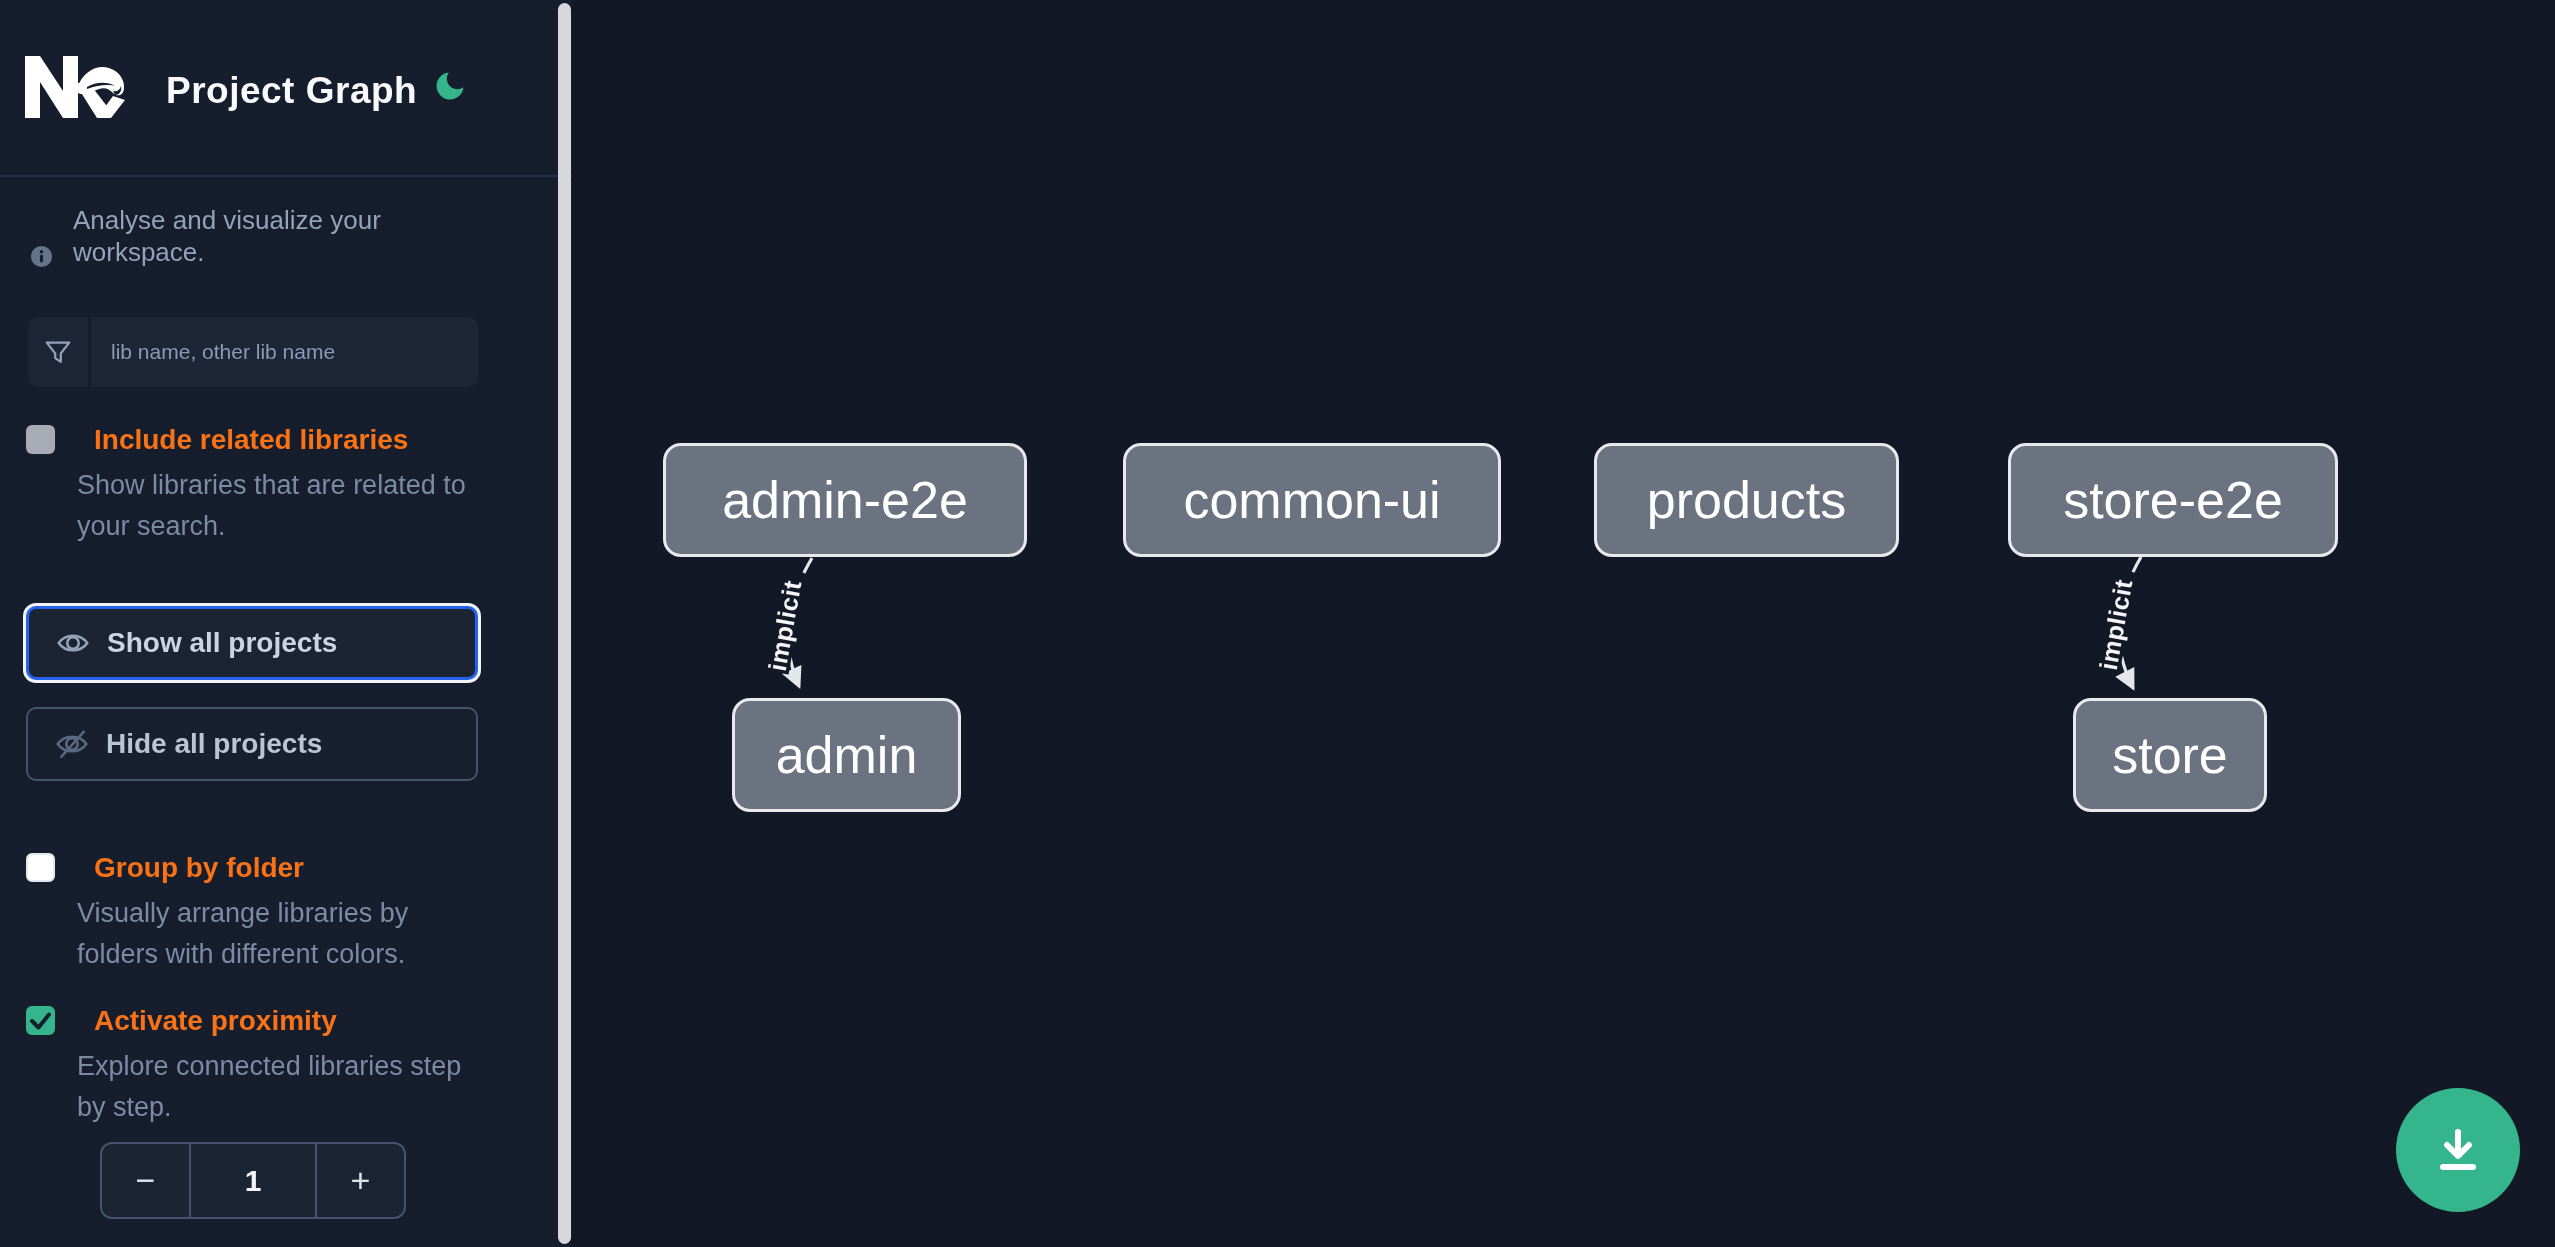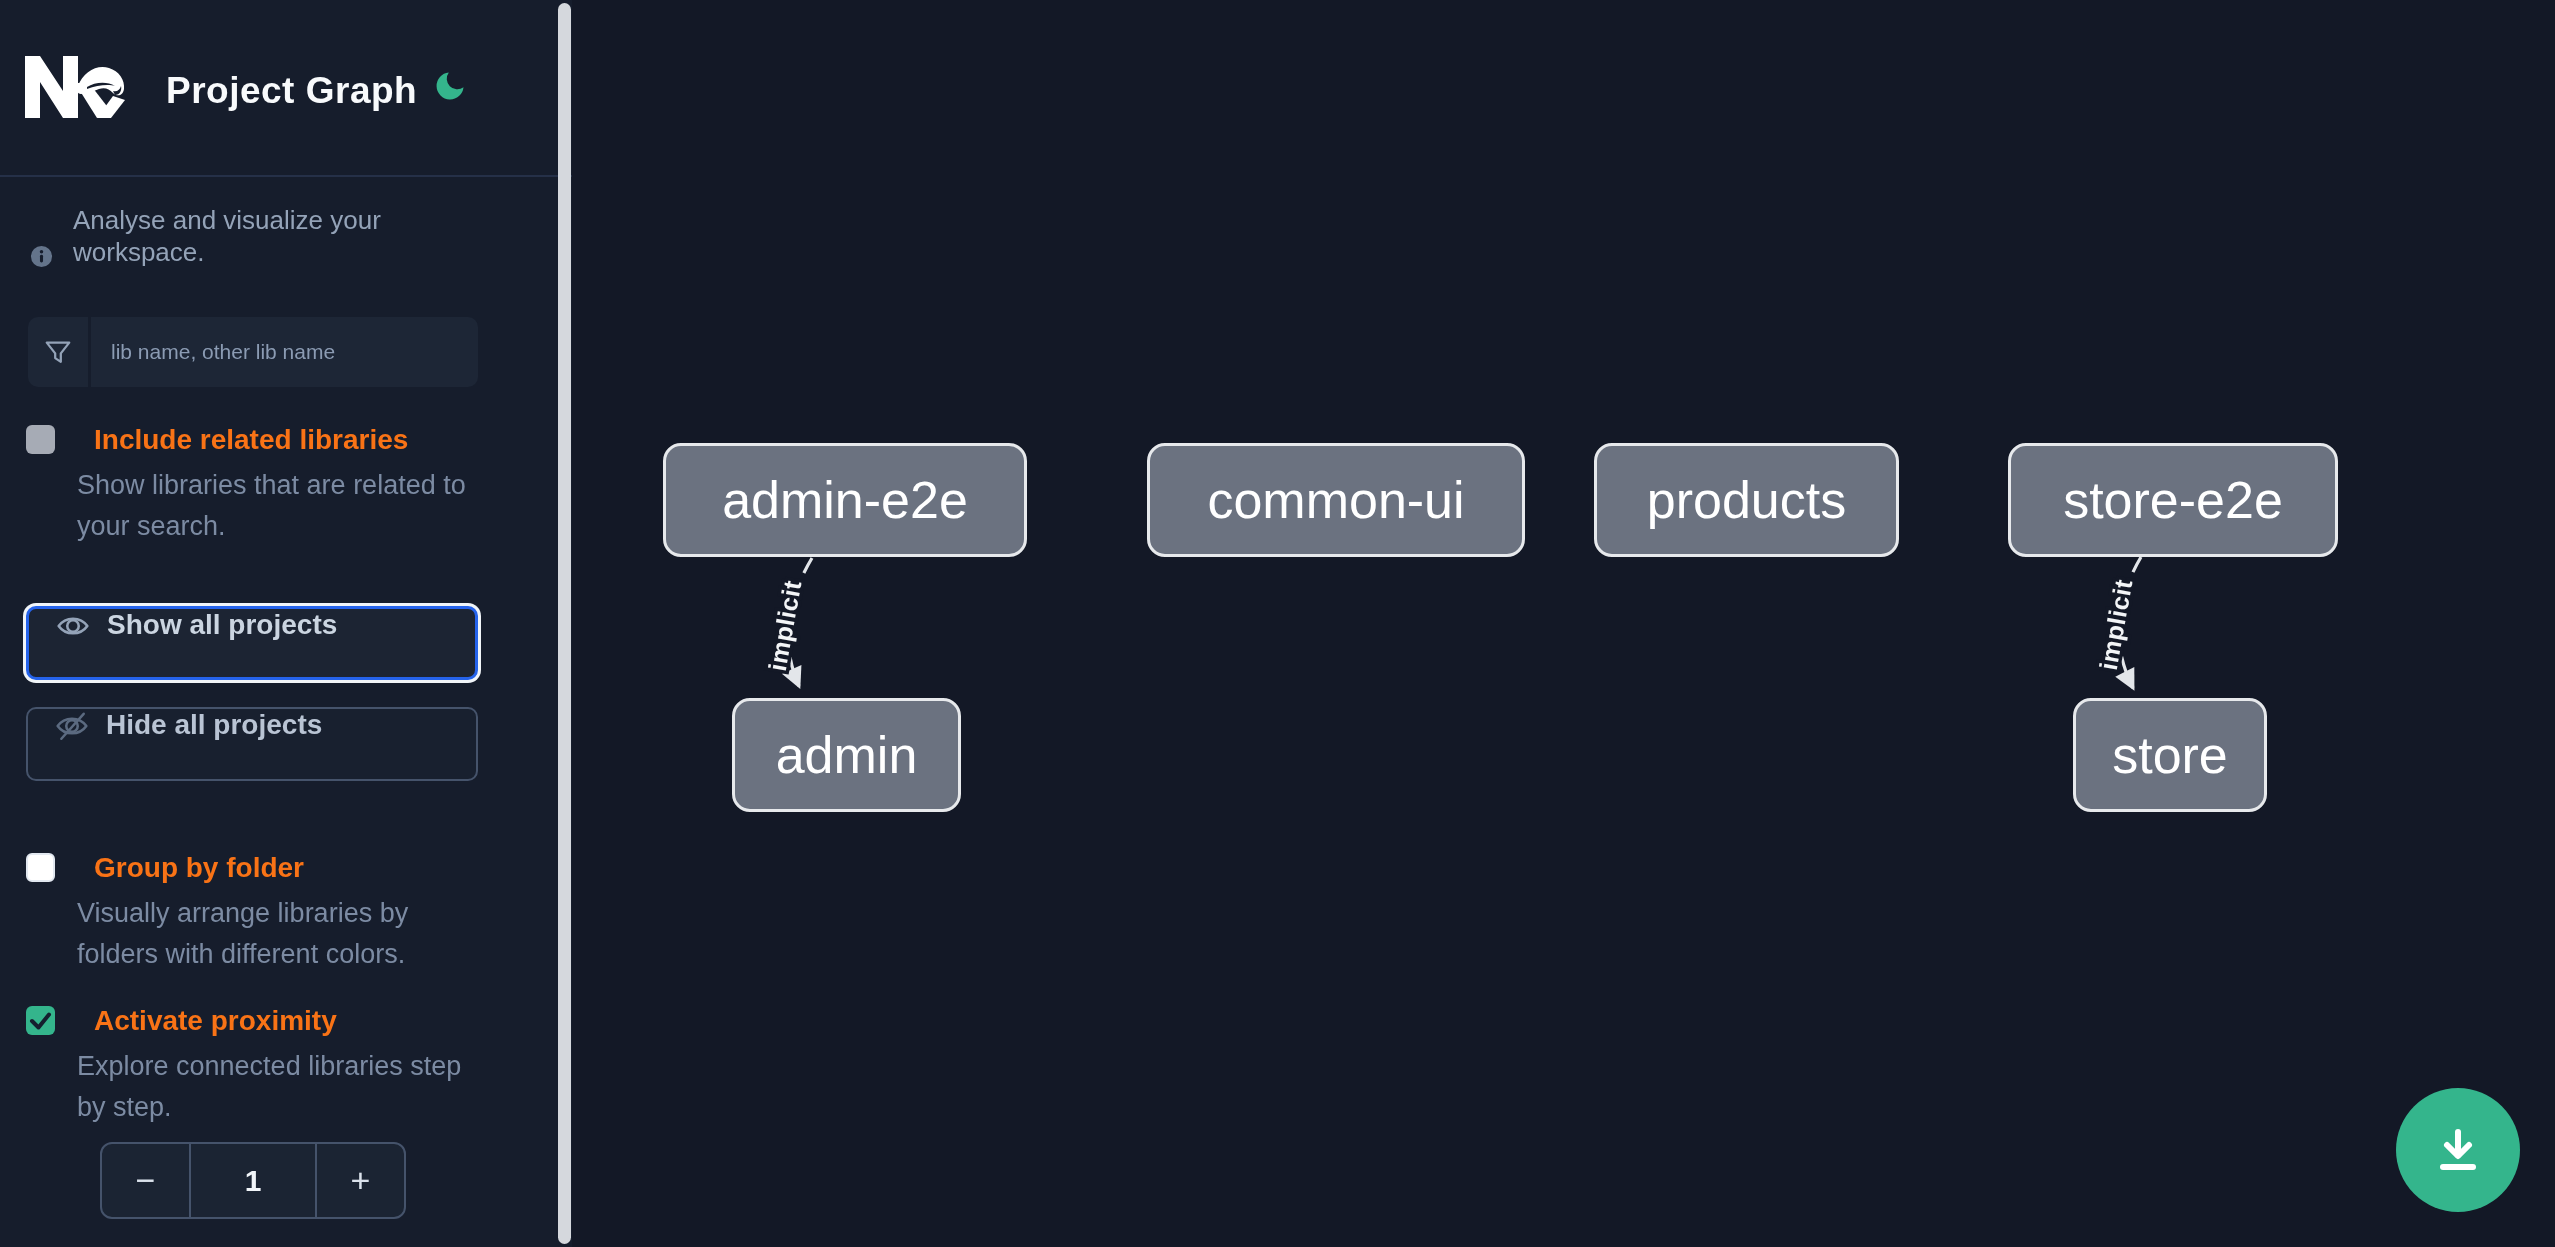--- a/index.html
+++ b/index.html
@@ -34,21 +34,21 @@
   .opt{position:absolute;left:26px;width:452px;}
   .opt .cb{position:absolute;left:0;top:2px;width:29px;height:29px;border-radius:6px;cursor:pointer;}
   .opt.disabled .cb{background:#a6abb5;}
   .opt.unchecked .cb{background:#ffffff;border:2px solid #e2e8f0;}
   .opt.checked .cb{background:var(--green);}
   .opt .cb svg{display:none;width:100%;height:100%;}
   .opt.checked .cb svg{display:block;}
   .opt-label{margin-left:68px;font-size:28px;font-weight:700;color:#f97316;line-height:34px;}
   .opt-desc{margin-left:51px;margin-top:8px;font-size:27px;color:var(--text3);line-height:41px;white-space:pre-line;}
 
-  .sb-btn{position:absolute;left:26px;width:452px;height:74px;border-radius:10px;display:flex;gap:17px;padding-left:27px;cursor:pointer;font-family:"Liberation Sans",sans-serif;}
+  .sb-btn{position:absolute;left:26px;width:452px;height:74px;border-radius:10px;display:flex;align-items:center;gap:17px;padding-left:27px;cursor:pointer;font-family:"Liberation Sans",sans-serif;}
   .sb-btn .lbl{font-size:28px;font-weight:700;color:var(--btn-text);}
   .btn-show{top:606px;background:#1c2433;border:3px solid var(--blue);box-shadow:0 0 0 3px #f1f5f9;}
   .btn-hide{top:707px;background:#18202f;border:2px solid var(--border);}
   .btn-hide .lbl{color:#b9c4d4;}
 
   .stepper{position:absolute;left:100px;top:1142px;width:306px;height:77px;border:2px solid var(--border);border-radius:12px;background:var(--panel-bg2);display:flex;overflow:hidden;}
   .step-cell{display:flex;align-items:center;justify-content:center;color:#dbe2ec;font-size:34px;}
   .step-dec{flex:0 0 87px;cursor:pointer;}
   .step-val{flex:1;border-left:2px solid var(--border);border-right:2px solid var(--border);font-size:30px;font-weight:700;color:#f1f5f9;}
   .step-inc{flex:0 0 87px;cursor:pointer;}
@@ -174,21 +174,21 @@
           <path d="M1 1 L11 6 L1 11 Z" fill="#e3e6ea"></path>
         </marker>
       </defs>
     <path d="M 812 558 Q 772 625 799 686" class="edge-path" marker-end="url(#arrowhead)"></path>
         <text class="edge-label" transform="translate(787 626) rotate(-80)">implicit</text>
         <path d="M 2141 557 Q 2101 625 2133 688" class="edge-path" marker-end="url(#arrowhead)"></path>
         <text class="edge-label" transform="translate(2118 625) rotate(-80)">implicit</text>
       </svg>
     <div id="nodes">
         <div class="node" style="left: 663px; top: 443px; width: 364px; height: 114px;">admin-e2e</div>
-        <div class="node" style="left: 1123px; top: 443px; width: 378px; height: 114px; margin-left: 24px;">common-ui</div>
+        <div class="node" style="left: 1123px; top: 443px; width: 378px; height: 114px;">common-ui</div>
         <div class="node" style="left: 1594px; top: 443px; width: 305px; height: 114px;">products</div>
         <div class="node" style="left: 2008px; top: 443px; width: 330px; height: 114px;">store-e2e</div>
         <div class="node" style="left: 732px; top: 698px; width: 229px; height: 114px;">admin</div>
         <div class="node" style="left: 2073px; top: 698px; width: 194px; height: 114px;">store</div>
       </div>
 
     <button class="fab">
       <svg width="56" height="56" viewBox="0 0 56 56" fill="none" stroke="#ffffff" stroke-width="6" stroke-linecap="round" stroke-linejoin="round">
         <path d="M28 10 V33"></path>
         <path d="M17 23 L28 34 L39 23"></path>

